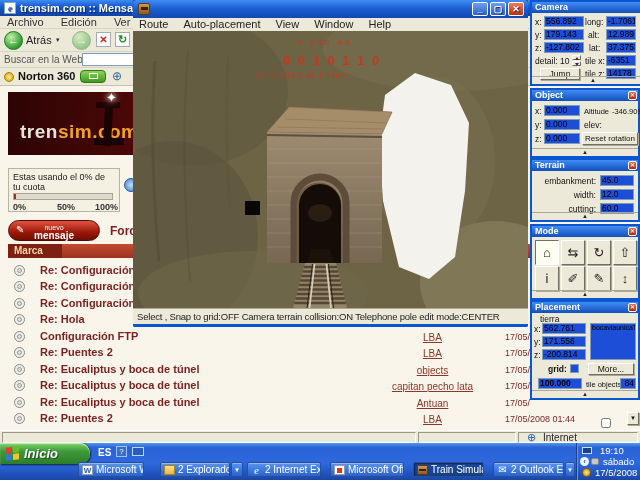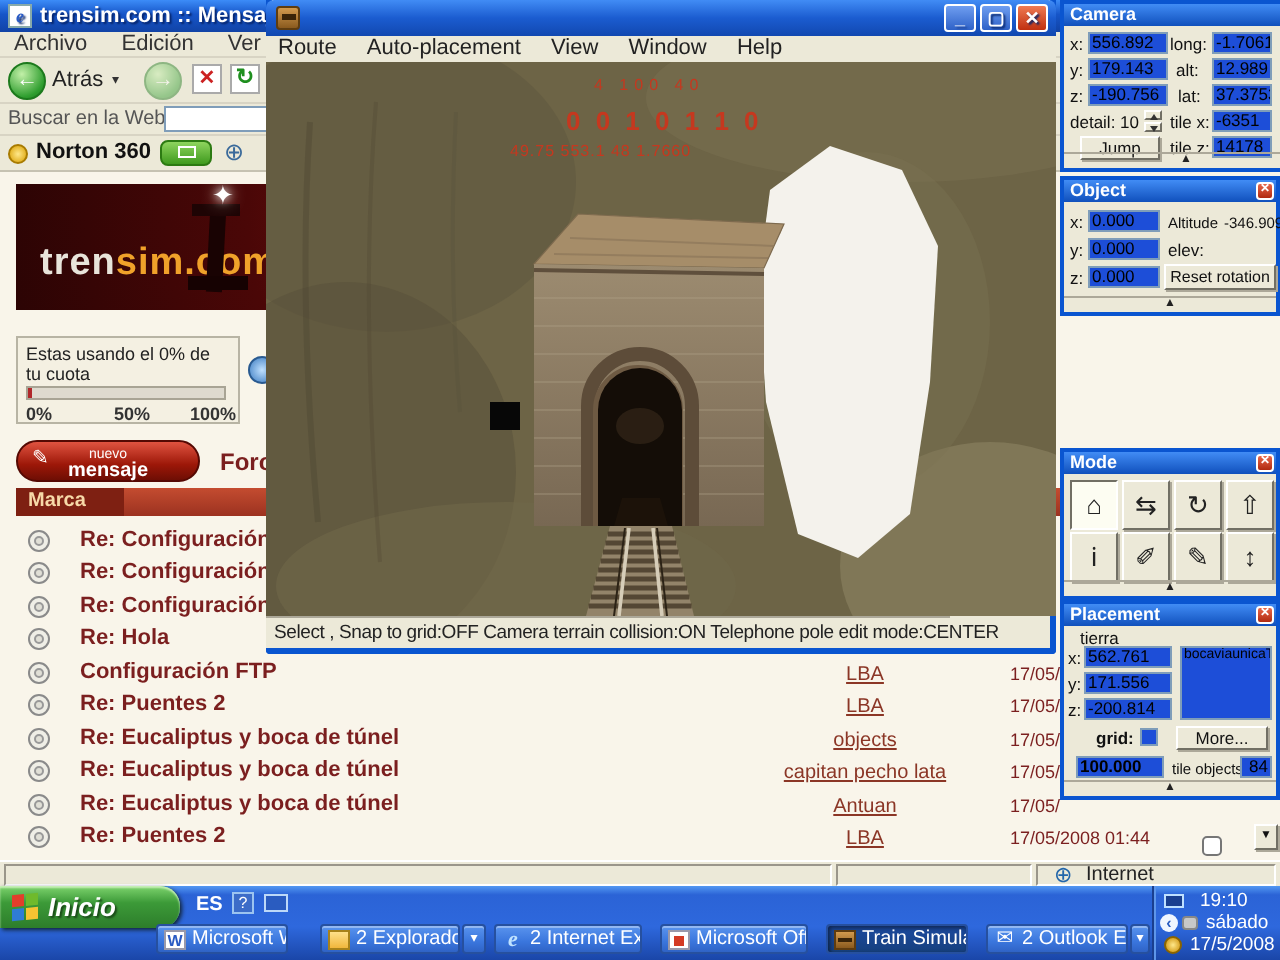--- a/index.html
+++ b/index.html
@@ -36,21 +36,21 @@
   .fsub{position:absolute;left:40px;top:0;font-weight:bold;font-size:11px;color:#7b1f1f;white-space:nowrap;}
   .fauth{position:absolute;left:350px;top:2px;width:165px;text-align:center;font-size:10px;color:#8b3626;text-decoration:underline;white-space:nowrap;}
   .fdate{position:absolute;left:505px;top:2px;font-size:9px;color:#7b1f1f;white-space:nowrap;}
   
   #ed{left:133px;top:0;width:395px;height:327px;z-index:5;background:#ece9d8;border:3px solid #0a55d0;border-top:0;border-radius:0 0 2px 2px;}
   .ed-title{left:-3px;top:0;width:395px;height:18px;background:linear-gradient(180deg,#418cf5 0%,#1b5cd0 50%,#1148b0 100%);border-radius:4px 4px 0 0;color:#fff;font-weight:bold;font-size:11px;line-height:18px;padding-left:22px;text-shadow:1px 1px 1px #06246a;white-space:nowrap;}
   .winbtn{position:absolute;top:2px;width:16px;height:14px;border:1px solid #fff;border-radius:2px;color:#fff;text-align:center;font-size:9px;line-height:12px;font-weight:bold;background:linear-gradient(#6f9ef0,#2e62c8);}
   .winbtn.close{background:linear-gradient(#ef7a52,#c03010);}
   .ed-menu{left:-3px;top:18px;width:395px;height:13px;background:#ece9d8;font-size:11px;color:#222;}
   .ed-menu span{display:inline-block;padding:0 6px;line-height:13px;}
-  .ed-status{left:-3px;top:308px;width:342px;height:16px;background:#ece9d8;border-top:1px solid #aca899;font-size:9.5px;letter-spacing:-0.2px;color:#222;line-height:15px;padding-left:4px;white-space:nowrap;}
+  .ed-status{left:-3px;top:308px;width:395px;height:16px;background:#ece9d8;border-top:1px solid #aca899;font-size:9.5px;letter-spacing:-0.2px;color:#222;line-height:15px;padding-left:4px;white-space:nowrap;}
   #vp{left:-3px;top:31px;width:395px;height:277px;background:#6d6446;}
   
   .pal{background:#ece9d8;border:2px solid #0a55d0;z-index:10;}
   .pal-title{position:absolute;left:0;top:0;right:0;height:11px;background:linear-gradient(180deg,#418cf5,#1050bc);color:#fff;font-weight:bold;font-size:9px;line-height:11px;padding-left:3px;}
   .pal-close{position:absolute;top:1px;right:1px;width:9px;height:9px;background:linear-gradient(#e8674a,#b02a10);border:1px solid #fff;border-radius:2px;color:#fff;font-size:6px;line-height:7px;text-align:center;font-weight:bold;}
   .pal-collapse{position:absolute;left:0;right:0;bottom:0;height:8px;border-top:1px solid #aca899;text-align:center;font-size:6px;line-height:7px;color:#222;}
   .lbl{position:absolute;font-size:8.5px;color:#111;line-height:11px;white-space:nowrap;}
   .fld{position:absolute;height:11px;background:#1d4ed8;border:1px solid #7f9db9;font-size:8.5px;line-height:9px;padding:0 1px;overflow:hidden;white-space:nowrap;color:#000;}
   .b3d{position:absolute;background:#ece9d8;border:1px solid;border-color:#fff #716f64 #716f64 #fff;box-shadow:1px 1px 0 #aca899;font-size:8.5px;text-align:center;color:#111;}
   .modebtn{position:absolute;width:24px;height:25px;background:#ece9d8;border:1px solid;border-color:#fff #716f64 #716f64 #fff;box-shadow:1px 1px 0 #aca899;font-size:13px;line-height:23px;text-align:center;color:#222;}
@@ -324,21 +324,21 @@
     <span class="pal-close">✕</span>
     <span class="lbl" style="left:3px;top:15px;">x:</span>
     <span class="fld" style="left:12px;top:14px;width:40px;">556.892</span>
     <span class="lbl" style="left:53px;top:15px;">long:</span>
     <span class="fld" style="left:74px;top:14px;width:30px;">-1.70617</span>
     <span class="lbl" style="left:3px;top:28px;">y:</span>
     <span class="fld" style="left:12px;top:27px;width:40px;">179.143</span>
     <span class="lbl" style="left:56px;top:28px;">alt:</span>
     <span class="fld" style="left:74px;top:27px;width:30px;">12.989</span>
     <span class="lbl" style="left:3px;top:41px;">z:</span>
-    <span class="fld" style="left:12px;top:40px;width:40px;">-190.756</span>
+    <span class="fld" style="left:12px;top:40px;width:40px;">-127.802</span>
     <span class="lbl" style="left:57px;top:41px;">lat:</span>
     <span class="fld" style="left:74px;top:40px;width:30px;">37.37532</span>
     <span class="lbl" style="left:3px;top:54px;">detail: 10</span>
     <span class="spin" style="left:40px;top:53px;">
         <div class="up"></div>
         <div class="dn"></div>
       </span>
     <span class="lbl" style="left:53px;top:54px;">tile x:</span>
     <span class="fld" style="left:74px;top:53px;width:30px;">-6351</span>
     <span class="b3d" style="left:8px;top:66px;width:40px;height:12px;line-height:11px;">Jump</span>
@@ -356,20 +356,31 @@
     <span class="lbl" style="left:80px;top:16px;font-size:7.5px;">-346.909</span>
     <span class="lbl" style="left:3px;top:30px;">y:</span>
     <span class="fld" style="left:12px;top:29px;width:36px;">0.000</span>
     <span class="lbl" style="left:52px;top:30px;">elev:</span>
     <span class="lbl" style="left:3px;top:44px;">z:</span>
     <span class="fld" style="left:12px;top:43px;width:36px;">0.000</span>
     <span class="b3d" style="left:50px;top:42px;width:56px;height:13px;line-height:12px;font-size:8px;">Reset rotation</span>
     <div class="pal-collapse"><span>▲</span></div>
   </div>
 
+  <div class="abs pal" style="left:530px;top:158px;width:110px;height:64px;">
+    <div class="pal-title">Terrain</div>
+    <span class="pal-close">✕</span>
+    <span class="lbl" style="left:4px;top:16px;width:60px;text-align:right;">embankment:</span>
+    <span class="fld" style="left:68px;top:15px;width:34px;">45.0</span>
+    <span class="lbl" style="left:4px;top:30px;width:60px;text-align:right;">width:</span>
+    <span class="fld" style="left:68px;top:29px;width:34px;">12.0</span>
+    <span class="lbl" style="left:4px;top:44px;width:60px;text-align:right;">cutting:</span>
+    <span class="fld" style="left:68px;top:43px;width:34px;">60.0</span>
+    <div class="pal-collapse"><span>▲</span></div>
+  </div>
 
   <div class="abs pal" style="left:530px;top:224px;width:110px;height:76px;">
     <div class="pal-title">Mode</div>
     <span class="pal-close">✕</span>
     <span class="modebtn active" style="left:3px;top:14px;">⌂</span>
     <span class="modebtn" style="left:29px;top:14px;">⇆</span>
     <span class="modebtn" style="left:55px;top:14px;">↻</span>
     <span class="modebtn" style="left:81px;top:14px;">⇧</span>
     <span class="modebtn" style="left:3px;top:40px;">ℹ</span>
     <span class="modebtn" style="left:29px;top:40px;">✐</span>

